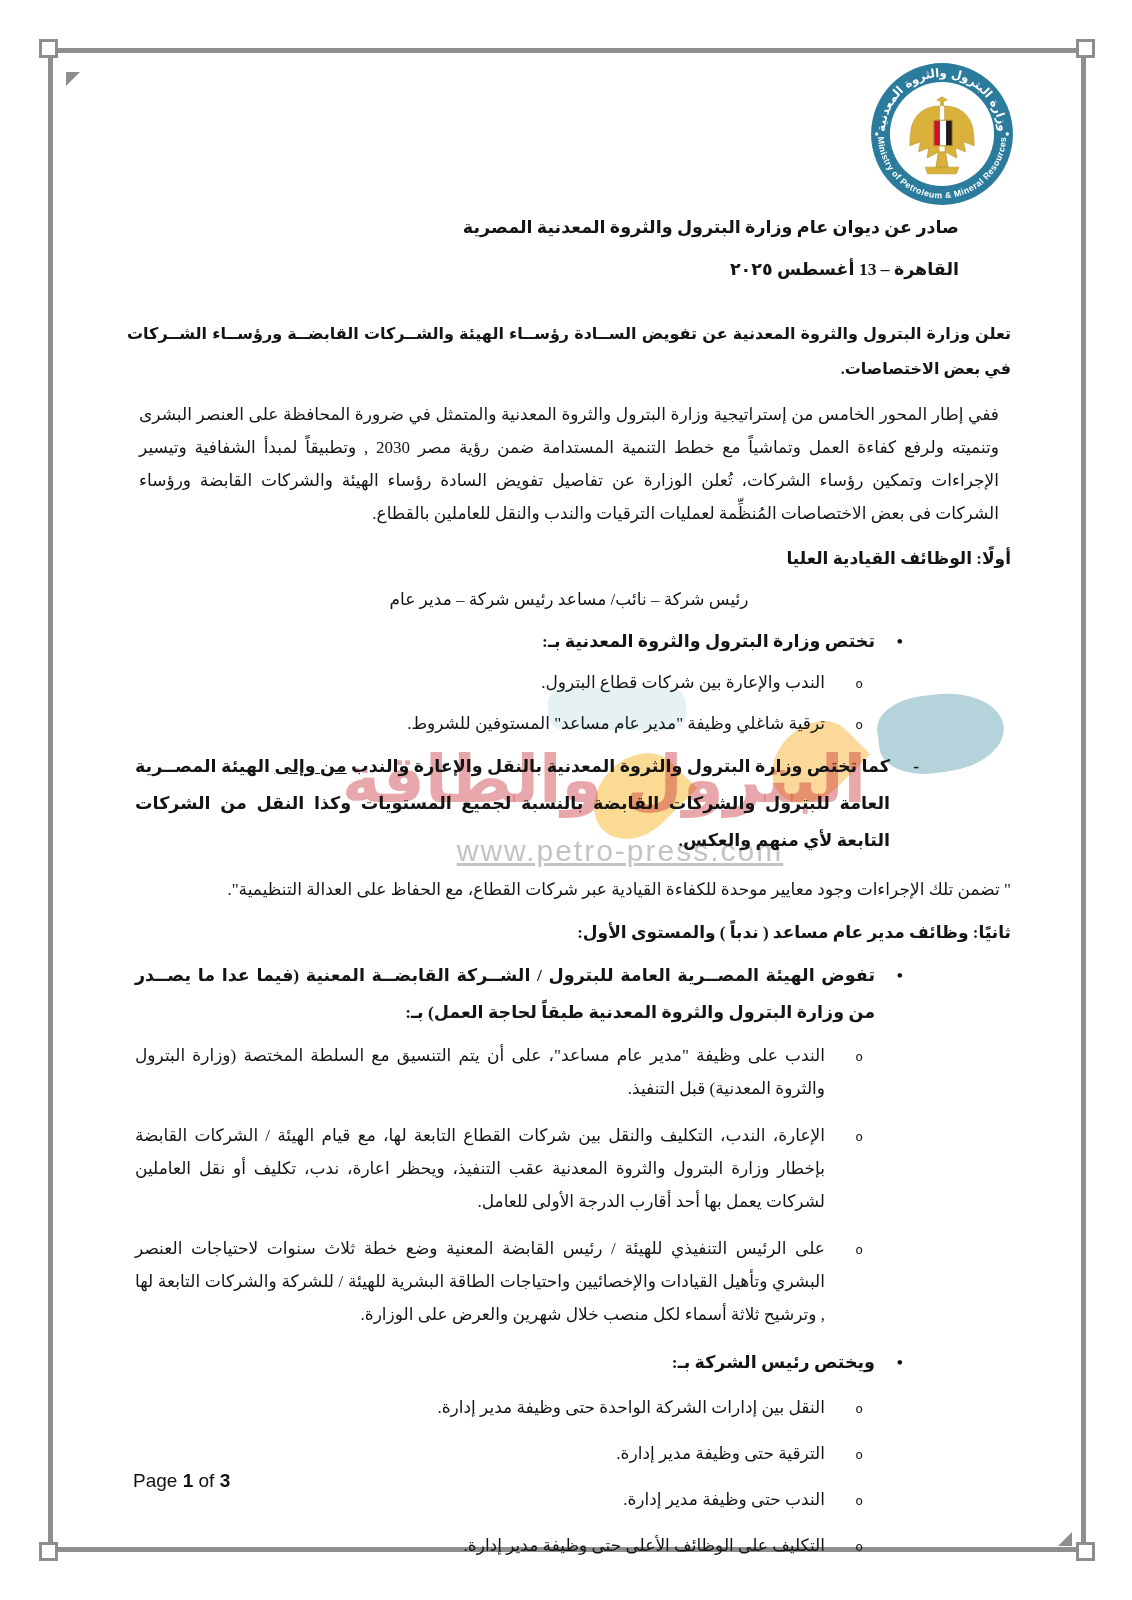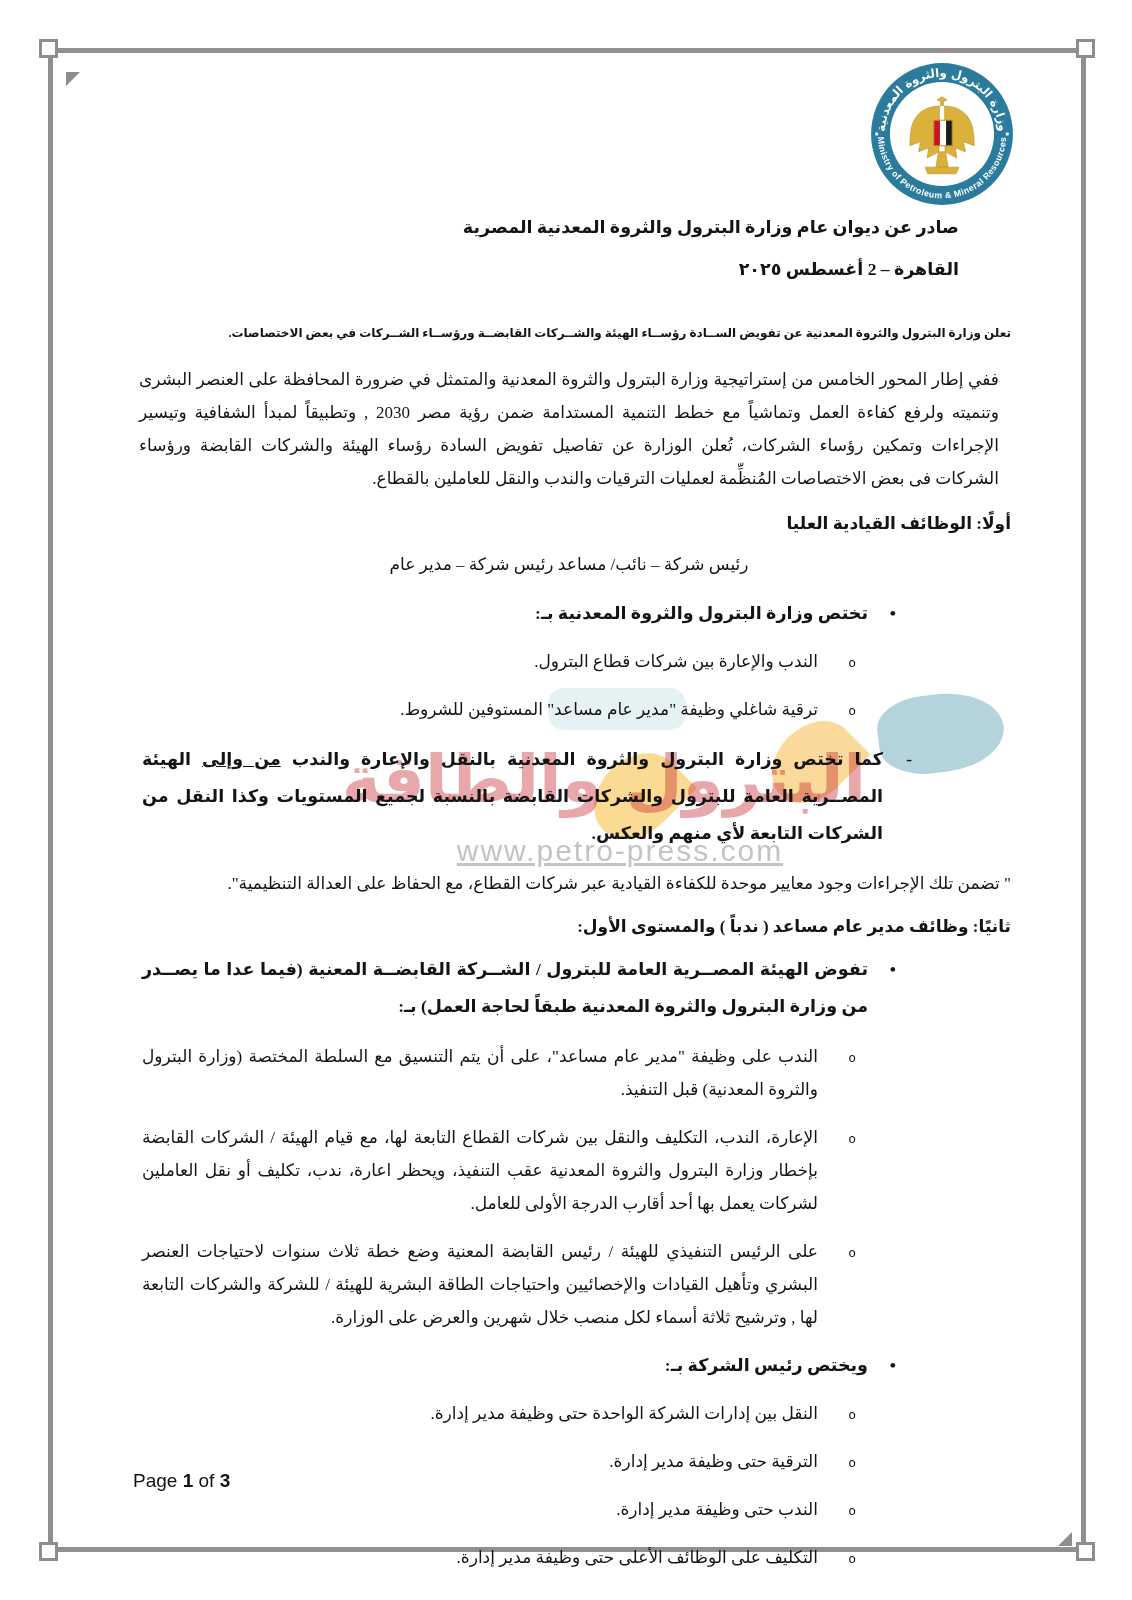--- a/index.html
+++ b/index.html
@@ -51,26 +51,26 @@
 
   
   .content{
     position:absolute;top:214px;right:121px;width:884px;z-index:2;
     direction:rtl;text-align:justify;
     font-size:17px;line-height:33px;
   }
   .title-line{font-weight:bold;font-size:17.5px;line-height:26px;text-align:right;
               margin:0 52px 16px 0;}
   .title-date{margin-bottom:34px;}
-  .p-bold{font-weight:bold;font-size:12px;line-height:35px;margin:0;}
+  .p-bold{font-weight:bold;font-size:16px;line-height:35px;margin:0;}
   .p-body{margin:12px;line-height:33px;}
   .h-sec{font-weight:bold;margin:0;line-height:33px;text-align:right;}
   .plain-line{margin:8px;line-height:33px;text-align:center;}
 
-  .li{position:relative;margin:15px;line-height:33px;}
+  .li{position:relative;margin:8px;line-height:33px;}
   .li-disc{padding-right:128px;font-weight:bold;font-size:17.5px;line-height:34px;}
   .li-disc::before{content:"•";position:absolute;right:100px;top:0;}
   .li-circ{padding-right:178px;}
   .li-circ::before{content:"o";position:absolute;right:140px;top:1px;
                    font-family:"DejaVu Sans Mono",monospace;font-size:13px;}
   .li-dash{padding-right:113px;font-weight:bold;font-size:17.5px;line-height:37px;}
   .li-dash::before{content:"-";position:absolute;right:84px;top:0;}
   .u{text-decoration:underline;}
 
   .quote-line{margin:14px 0 0 0;line-height:33px;text-align:right;}
@@ -139,21 +139,21 @@
   <div class="wm-teal2"></div>
   <div class="wm-drop wm-drop1"></div>
   <div class="wm-drop wm-drop2"></div>
   <div class="wm-title">البترول والطاقة</div>
   <div class="wm-url">www.petro-press.com</div>
 </div>
 
 <div class="content">
 
   <p class="title-line">صادر عن ديوان عام وزارة البترول والثروة المعدنية المصرية</p>
-  <p class="title-line title-date">القاهرة – 2 أغسطس ٢٠٢٥</p>
+  <p class="title-line title-date">القاهرة – 13 أغسطس ٢٠٢٥</p>
 
   <p class="p-bold">تعلن وزارة البترول والثروة المعدنية عن تفويض الســادة رؤســاء الهيئة والشــركات القابضــة ورؤســاء الشــركات في بعض الاختصاصات.</p>
   <p class="p-body">ففي إطار المحور الخامس من إستراتيجية وزارة البترول والثروة المعدنية والمتمثل في ضرورة المحافظة على العنصر البشرى وتنميته ولرفع كفاءة العمل وتماشياً مع خطط التنمية المستدامة ضمن رؤية مصر 2030 , وتطبيقاً لمبدأ الشفافية وتيسير الإجراءات وتمكين رؤساء الشركات، تُعلن الوزارة عن تفاصيل تفويض السادة رؤساء الهيئة والشركات القابضة ورؤساء الشركات فى بعض الاختصاصات المُنظِّمة لعمليات الترقيات والندب والنقل للعاملين بالقطاع.</p>
 
   <p class="h-sec">أولًا: الوظائف القيادية العليا</p>
   <p class="plain-line">رئيس شركة – نائب/ مساعد رئيس شركة – مدير عام</p>
 
   <div class="li li-disc">تختص وزارة البترول والثروة المعدنية بـ:</div>
   <div class="li li-circ">الندب والإعارة بين شركات قطاع البترول.</div>
   <div class="li li-circ">ترقية شاغلي وظيفة "مدير عام مساعد" المستوفين للشروط.</div>

